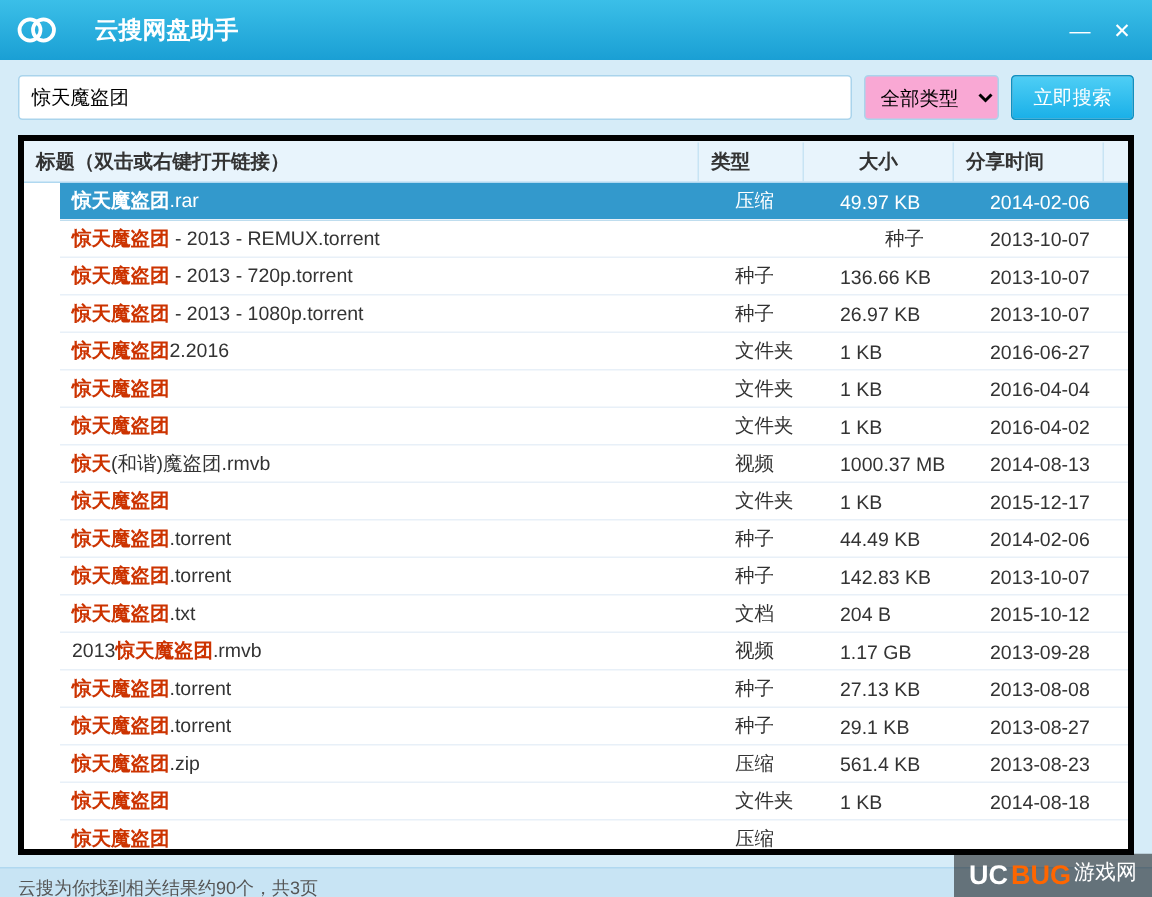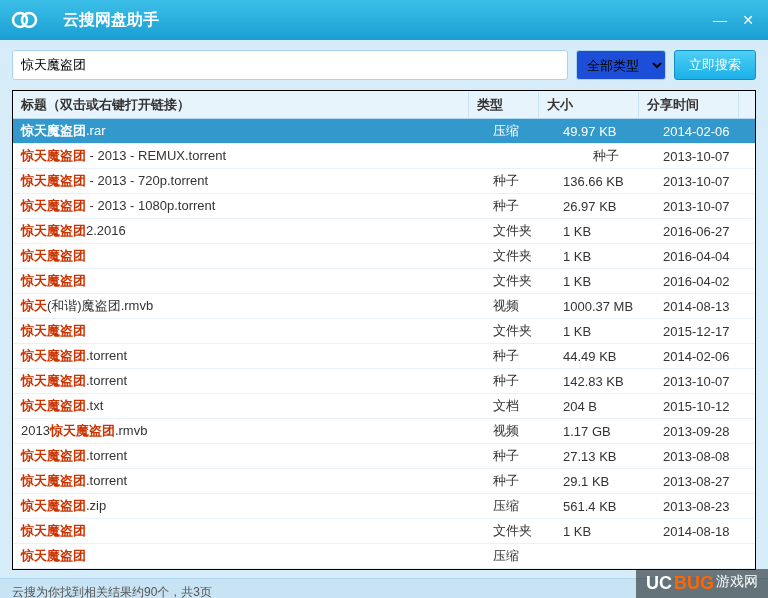--- a/index.html
+++ b/index.html
@@ -70,42 +70,42 @@
       background: white;
       outline: none;
     }
     .type-select {
       height: 30px;
       padding: 0 6px;
       border: 1px solid #aad4ec;
       border-radius: 3px;
       font-size: 13px;
       font-family: 'Microsoft YaHei', SimHei, sans-serif;
-      background: #1d4ed8;
+      background: #f9a8d4;
       outline: none;
       cursor: pointer;
       min-width: 90px;
     }
     .search-btn {
       height: 30px;
       padding: 0 14px;
       background: linear-gradient(to bottom, #4ecef5, #1ab0e8);
       border: 1px solid #1090c0;
       border-radius: 3px;
       color: white;
       font-size: 13px;
       font-family: 'Microsoft YaHei', SimHei, sans-serif;
       cursor: pointer;
       white-space: nowrap;
     }
 
     
     .table-container {
       background: white;
-      border: 1px solid #000000;
+      border: 4px solid #000000;
       height: 480px;
       overflow: hidden;
       display: flex;
       flex-direction: column;
     }
 
     
     .table-header {
       display: flex;
       background: #e8f4fc;
@@ -116,39 +116,40 @@
     .th {
       padding: 4px 8px;
       font-weight: bold;
       font-size: 13px;
       color: #333;
       border-right: 1px solid #c8e4f4;
       white-space: nowrap;
     }
     .th-title { flex: 1; }
     .th-type { width: 70px; }
-    .th-size { width: 100px; }
+    .th-size { width: 100px; text-align: center; }
     .th-date { width: 100px; }
     .th-scroll { width: 16px; }
 
     
     .table-body {
       flex: 1;
       overflow-y: auto;
       overflow-x: hidden;
     }
     .table-body::-webkit-scrollbar { width: 16px; }
     .table-body::-webkit-scrollbar-track { background: #f0f0f0; }
     .table-body::-webkit-scrollbar-thumb { background: #b0c8d8; border: 1px solid #a0b8c8; }
 
     .table-row {
       display: flex;
       align-items: center;
       min-height: 24px;
       border-bottom: 1px solid #e8f0f8;
+      margin-left: 24px;
     }
     .table-row.selected {
       background: #3399cc;
       color: white;
     }
     .table-row.selected .td { color: white; }
 
     .td {
       padding: 3px 8px;
       font-size: 13px;

